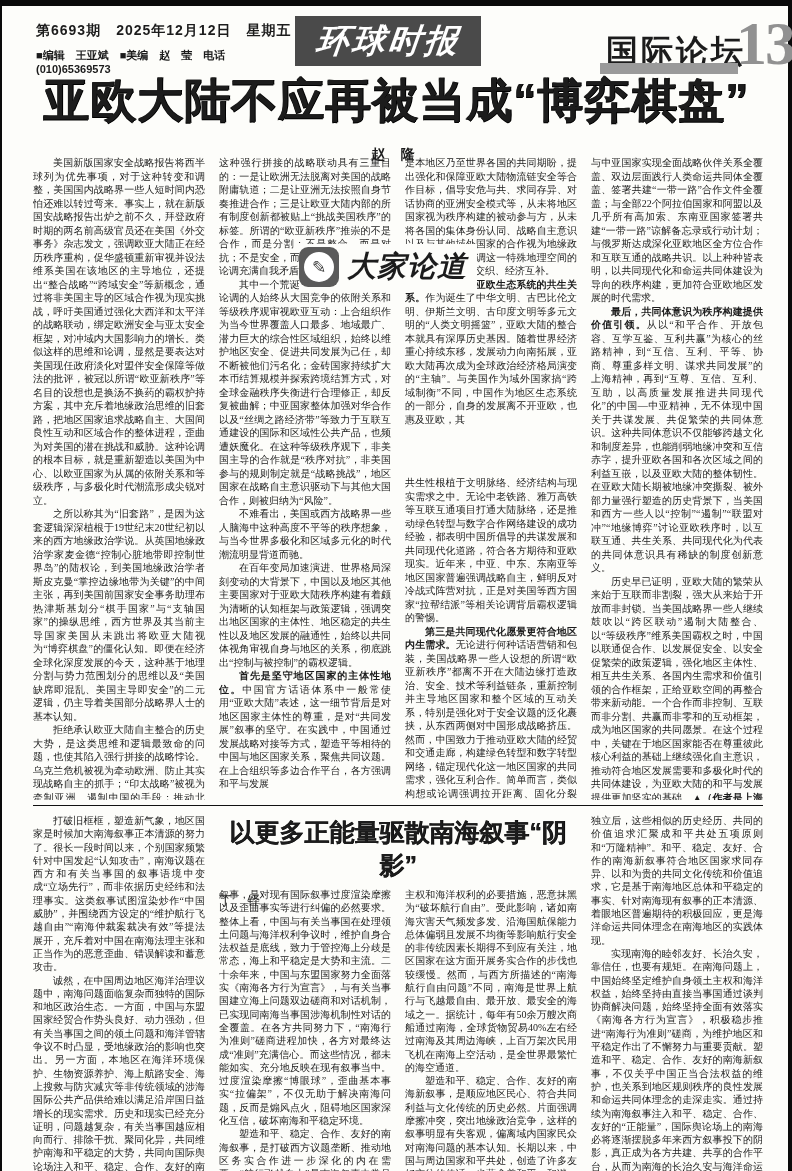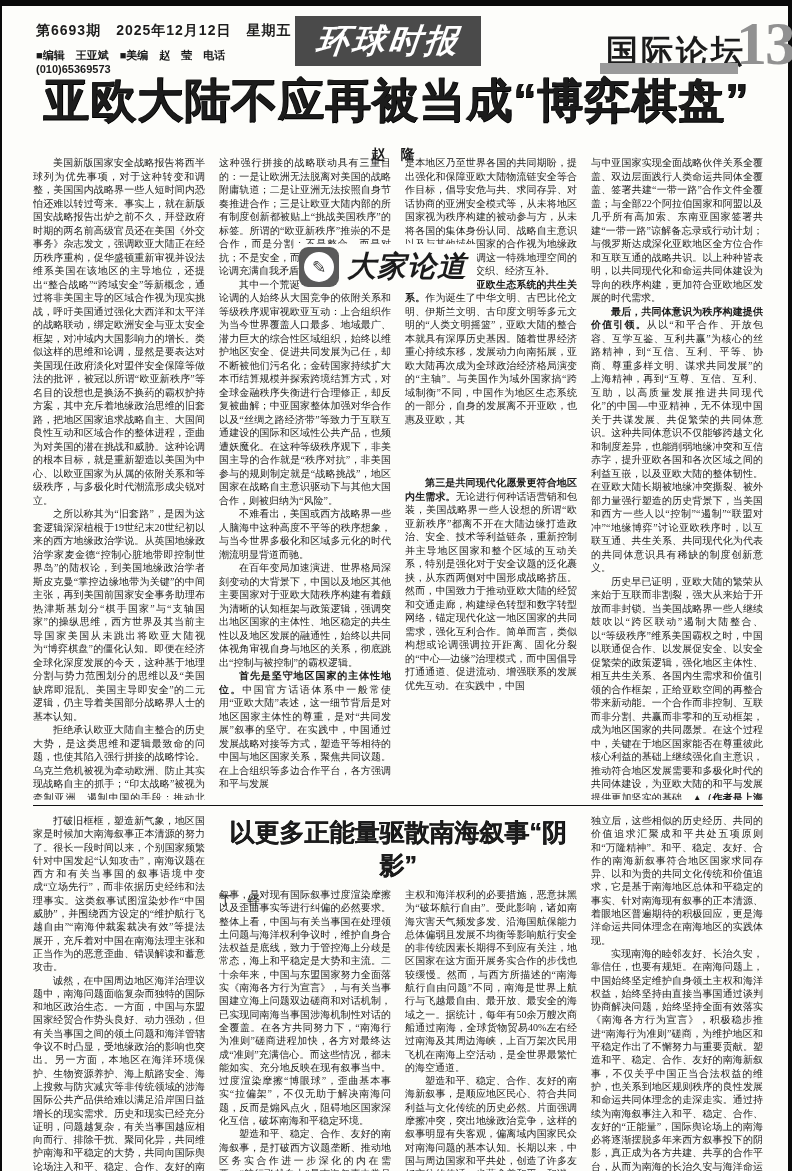--- a/index.html
+++ b/index.html
@@ -97,20 +97,21 @@
         <p class="cont">这种强行拼接的战略联动具有三重目的：一是让欧洲无法脱离对美国的战略附庸轨道；二是让亚洲无法按照自身节奏推进合作；三是让欧亚大陆内部的所有制度创新都被贴上“挑战美国秩序”的标签。所谓的“欧亚新秩序”推崇的不是合作，而是分割；不是整合，而是对抗；不是安全，而是制衡，这也是类似论调充满自我矛盾的根源。</p>
         <p>其中一个荒诞之处，就在于持这种论调的人始终从大国竞争的依附关系和等级秩序观审视欧亚互动：上合组织作为当今世界覆盖人口最多、地域最广、潜力巨大的综合性区域组织，始终以维护地区安全、促进共同发展为己任，却不断被他们污名化；金砖国家持续扩大本币结算规模并探索跨境结算方式，对全球金融秩序失衡进行合理修正，却反复被曲解；中亚国家整体加强对华合作以及“丝绸之路经济带”等致力于互联互通建设的国际和区域性公共产品，也频遭妖魔化。在这种等级秩序观下，非美国主导的合作就是“秩序对抗”，非美国参与的规则制定就是“战略挑战”，地区国家在战略自主意识驱动下与其他大国合作，则被归纳为“风险”。</p>
         <p>不难看出，美国或西方战略界一些人脑海中这种高度不平等的秩序想象，与当今世界多极化和区域多元化的时代潮流明显背道而驰。</p>
         <p>在百年变局加速演进、世界格局深刻变动的大背景下，中国以及地区其他主要国家对于亚欧大陆秩序构建有着颇为清晰的认知框架与政策逻辑，强调突出地区国家的主体性、地区稳定的共生性以及地区发展的融通性，始终以共同体视角审视自身与地区的关系，彻底跳出“控制与被控制”的霸权逻辑。</p>
         <p><b>首先是坚守地区国家的主体性地位。</b>中国官方话语体系中一般常使用“亚欧大陆”表述，这一细节背后是对地区国家主体性的尊重，是对“共同发展”叙事的坚守。在实践中，中国通过发展战略对接等方式，塑造平等相待的中国与地区国家关系，聚焦共同议题。在上合组织等多边合作平台，各方强调和平与发展</p>
       </div>
     <div class="col">
         <p class="cont">是本地区乃至世界各国的共同期盼，提出强化和保障亚欧大陆物流链安全等合作目标，倡导安危与共、求同存异、对话协商的亚洲安全模式等，从未将地区国家视为秩序构建的被动参与方，从未将各国的集体身份认同、战略自主意识以及与其他域外国家的合作视为地缘政治威胁，而是强调这一特殊地理空间的历史连续、文化交织、经济互补。</p>
         <p><b>其次是强调亚欧生态系统的共生关系。</b>作为诞生了中华文明、古巴比伦文明、伊斯兰文明、古印度文明等多元文明的“人类文明摇篮”，亚欧大陆的整合本就具有深厚历史基因。随着世界经济重心持续东移，发展动力向南拓展，亚欧大陆再次成为全球政治经济格局演变的“主轴”。与美国作为域外国家搞“跨域制衡”不同，中国作为地区生态系统的一部分，自身的发展离不开亚欧，也惠及亚欧，其</p>
         <div class="sp" style="height: 50px;"></div>
+        <p class="cont">共生性根植于文明脉络、经济结构与现实需求之中。无论中老铁路、雅万高铁等互联互通项目打通大陆脉络，还是推动绿色转型与数字合作网络建设的成功经验，都表明中国所倡导的共谋发展和共同现代化道路，符合各方期待和亚欧现实。近年来，中亚、中东、东南亚等地区国家普遍强调战略自主，鲜明反对冷战式阵营对抗，正是对美国等西方国家“拉帮结派”等相关论调背后霸权逻辑的警惕。</p>
         <p><b>第三是共同现代化愿景更符合地区内生需求。</b>无论进行何种话语营销和包装，美国战略界一些人设想的所谓“欧亚新秩序”都离不开在大陆边缘打造政治、安全、技术等利益链条，重新控制并主导地区国家和整个区域的互动关系，特别是强化对于安全议题的泛化裹挟，从东西两侧对中国形成战略挤压。然而，中国致力于推动亚欧大陆的经贸和交通走廊，构建绿色转型和数字转型网络，锚定现代化这一地区国家的共同需求，强化互利合作。简单而言，类似构想或论调强调拉开距离、固化分裂的“中心—边缘”治理模式，而中国倡导打通通道、促进流动、增强联系的发展优先互动。在实践中，中国</p>
       </div>
     <div class="col">
         <p class="cont">与中亚国家实现全面战略伙伴关系全覆盖、双边层面践行人类命运共同体全覆盖、签署共建“一带一路”合作文件全覆盖；与全部22个阿拉伯国家和阿盟以及几乎所有高加索、东南亚国家签署共建“一带一路”谅解备忘录或行动计划；与俄罗斯达成深化亚欧地区全方位合作和互联互通的战略共识。以上种种皆表明，以共同现代化和命运共同体建设为导向的秩序构建，更加符合亚欧地区发展的时代需求。</p>
         <p><b>最后，共同体意识为秩序构建提供价值引领。</b>从以“和平合作、开放包容、互学互鉴、互利共赢”为核心的丝路精神，到“互信、互利、平等、协商、尊重多样文明、谋求共同发展”的上海精神，再到“互尊、互信、互利、互助，以高质量发展推进共同现代化”的中国—中亚精神，无不体现中国关于共谋发展、共促繁荣的共同体意识。这种共同体意识不仅能够跨越文化和制度差异，也能削弱地缘冲突和互信赤字，提升亚欧各国和各次区域之间的利益互嵌，以及亚欧大陆的整体韧性。在亚欧大陆长期被地缘冲突撕裂、被外部力量强行塑造的历史背景下，当美国和西方一些人以“控制”“遏制”“联盟对冲”“地缘博弈”讨论亚欧秩序时，以互联互通、共生关系、共同现代化为代表的共同体意识具有稀缺的制度创新意义。</p>
         <p>历史早已证明，亚欧大陆的繁荣从来始于互联而非割裂，强大从来始于开放而非封锁。当美国战略界一些人继续鼓吹以“跨区联动”遏制大陆整合、以“等级秩序”维系美国霸权之时，中国以联通促合作、以发展促安全、以安全促繁荣的政策逻辑，强化地区主体性、相互共生关系、各国内生需求和价值引领的合作框架，正给亚欧空间的再整合带来新动能。一个合作而非控制、互联而非分割、共赢而非零和的互动框架，成为地区国家的共同愿景。在这个过程中，关键在于地区国家能否在尊重彼此核心利益的基础上继续强化自主意识，推动符合地区发展需要和多极化时代的共同体建设，为亚欧大陆的和平与发展提供更加坚实的基础。<b>▲（作者是上海国际问题研究院国际战略与安全研究所所长、研究员）</b></p>
       </div>
   </div>
 
   <div class="forum-logo">

